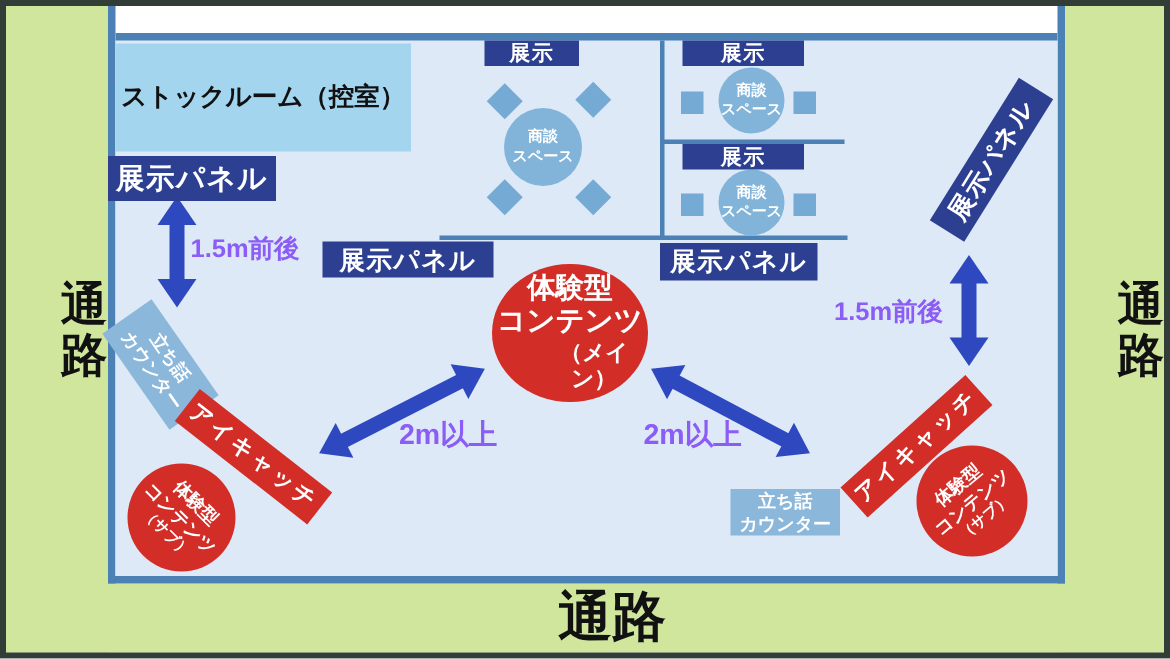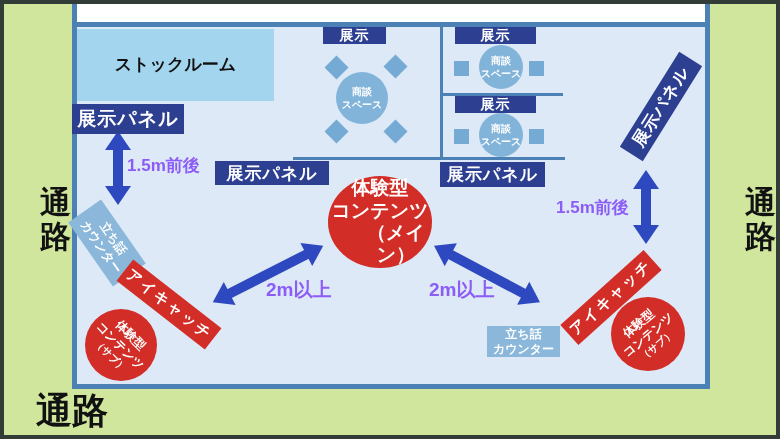--- a/index.html
+++ b/index.html
@@ -6,42 +6,42 @@
     --c-green:#cfe69c; --c-frame:#333d37; --c-border:#4b81b4; --c-booth:#dde9f7;
     --c-stock:#a4d5ef; --c-navy:#2c3f90; --c-red:#d22d26; --c-arrow:#2e49c0;
     --c-chair:#74aad3; --c-circle:#82b4da; --c-counter:#8ab7da;
   }
   *{margin:0;padding:0;box-sizing:border-box;}
   body{font-family:"Liberation Sans","DejaVu Sans",sans-serif;background:#888;}
   .stage{position:relative;width:780px;height:439px;background:#fff;overflow:hidden;}
   .abs{position:absolute;}
   .frame{left:0;top:0;right:0;bottom:0;border:4px solid var(--c-frame);z-index:60;pointer-events:none;}
   .green{background:var(--c-green);z-index:1;}
-  .aisle{color:#111;font-weight:bold;text-align:left;z-index:2;line-height:1.1;padding-left:36px;}
+  .aisle{color:#111;font-weight:bold;text-align:center;z-index:2;line-height:1.1;padding-left:36px;}
   .booth{left:72px;top:4px;width:638px;height:385px;background:#fff;
          border-left:5px solid var(--c-border);border-right:5px solid var(--c-border);
          border-bottom:5px solid var(--c-border);z-index:5;}
   .interior{position:absolute;left:0;right:0;top:18px;bottom:0;background:var(--c-booth);
             border-top:5px solid var(--c-border);}
   .stockroom{left:77px;top:29px;width:197px;height:72px;background:var(--c-stock);z-index:10;
              display:flex;flex-direction:row;align-items:center;justify-content:center;
              font-weight:bold;color:#111;font-size:17px;line-height:1.35;}
   .divider{background:var(--c-border);z-index:8;}
   .navy-label{background:var(--c-navy);color:#fff;font-weight:bold;display:flex;
               align-items:center;justify-content:center;z-index:12;letter-spacing:1px;}
   .circle{border-radius:50%;background:var(--c-circle);color:#fff;font-weight:bold;
           display:flex;flex-direction:column;align-items:center;justify-content:center;
           text-align:center;z-index:10;line-height:1.3;}
   .chair{background:var(--c-chair);z-index:9;}
   .red{background:var(--c-red);color:#fff;font-weight:bold;}
   .main-circle{left:328px;top:176px;width:104px;height:92px;border-radius:50%;z-index:13;
                display:flex;flex-direction:column;align-items:center;justify-content:center;
                text-align:center;line-height:1.18;}
   .main-circle .l1,.main-circle .l2{font-size:19px;}
-  .main-circle .l3{font-size:19px;margin-left:32px;}
+  .main-circle .l3{font-size:15px;margin-left:32px;}
   .sub-circle{border-radius:50%;z-index:11;display:flex;align-items:center;justify-content:center;}
   .sub-inner{display:flex;flex-direction:column;align-items:center;justify-content:center;
              text-align:center;line-height:1.25;}
   .sub-inner .l1,.sub-inner .l2{font-size:12px;}
   .sub-inner .l3{font-size:10px;}
   .eyecatch{z-index:12;display:flex;align-items:center;justify-content:center;
             font-size:15px;letter-spacing:2px;}
   .counter{background:var(--c-counter);color:#fff;font-weight:bold;text-align:center;
            display:flex;flex-direction:column;align-items:center;justify-content:center;
            font-size:12px;line-height:1.25;z-index:11;}
@@ -68,20 +68,21 @@
   <div class="abs aisle" style="left:4px;top:186px;width:68px;font-size:31px;z-index:3;">通路</div>
   <div class="abs aisle" style="left:709px;top:186px;width:67px;font-size:31px;z-index:3;">通路</div>
   <div class="abs aisle" style="left:0;right:0;top:391px;font-size:36px;z-index:3;">通路</div>
 
   <div class="abs booth">
     <div class="interior"></div>
   </div>
 
   <div class="abs stockroom">
     <span>ストックルーム</span>
+    <span>（控室）</span>
   </div>
 
   <div class="abs divider" style="left:440px;top:27px;width:3px;height:133px;"></div>
   <div class="abs divider" style="left:441px;top:93px;width:122px;height:3px;"></div>
   <div class="abs divider" style="left:293px;top:157px;width:272px;height:3px;"></div>
 
   <div class="abs navy-label" style="left:72px;top:104px;width:112px;height:30px;font-size:19px;">展示パネル</div>
   <div class="abs navy-label" style="left:215px;top:161px;width:114px;height:24px;font-size:17px;">展示パネル</div>
   <div class="abs navy-label" style="left:440px;top:162px;width:105px;height:25px;font-size:17px;">展示パネル</div>
   <div class="abs navy-label" style="left:605px;top:93px;width:112px;height:27px;font-size:17px;transform:rotate(-58deg);">展示パネル</div>

